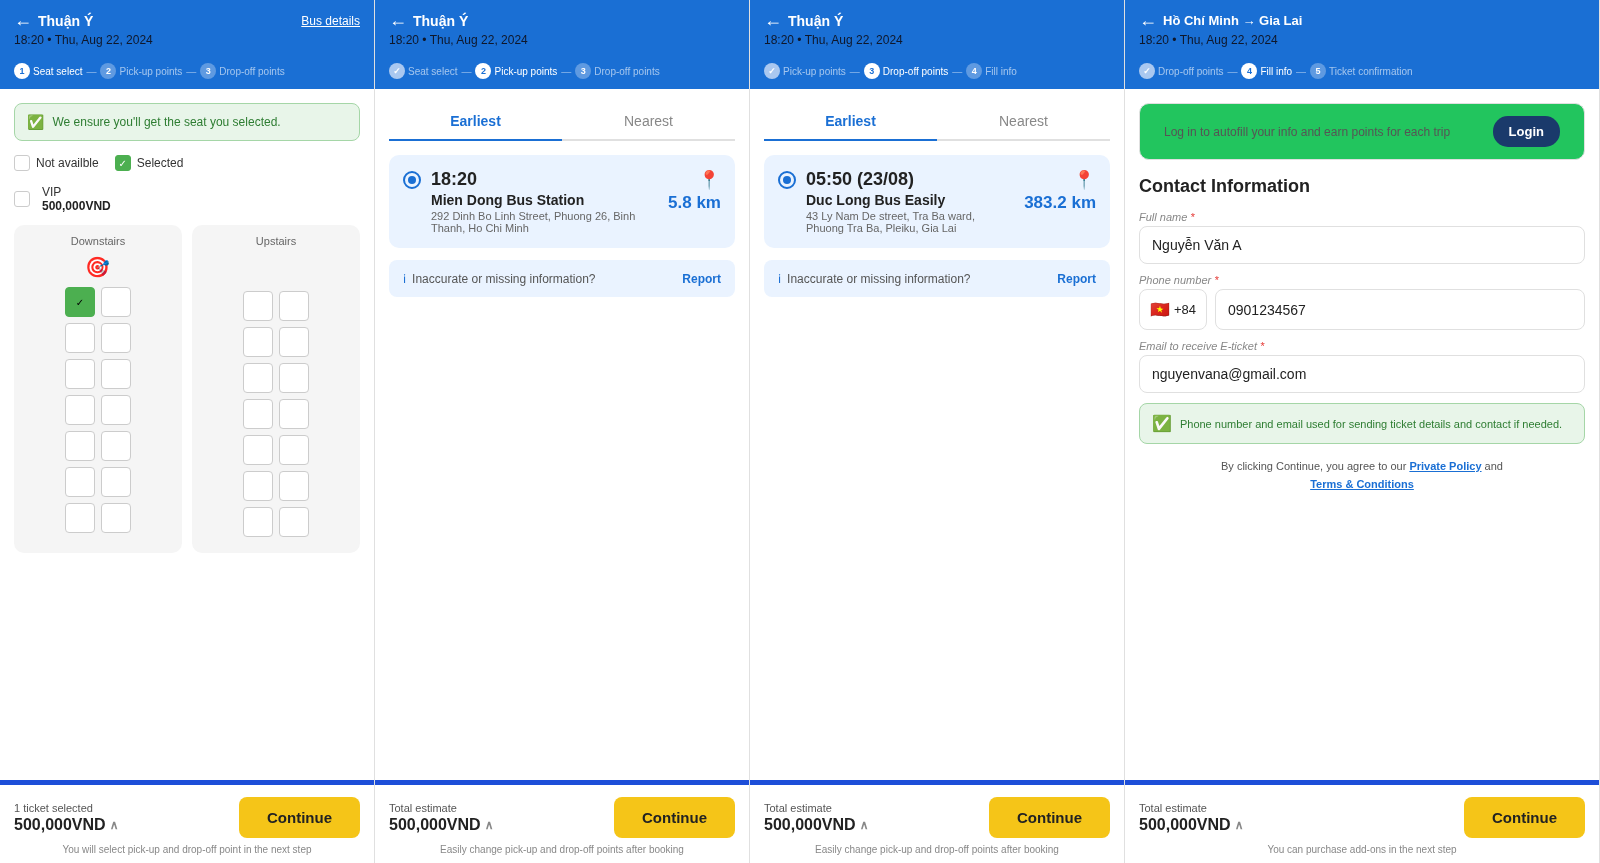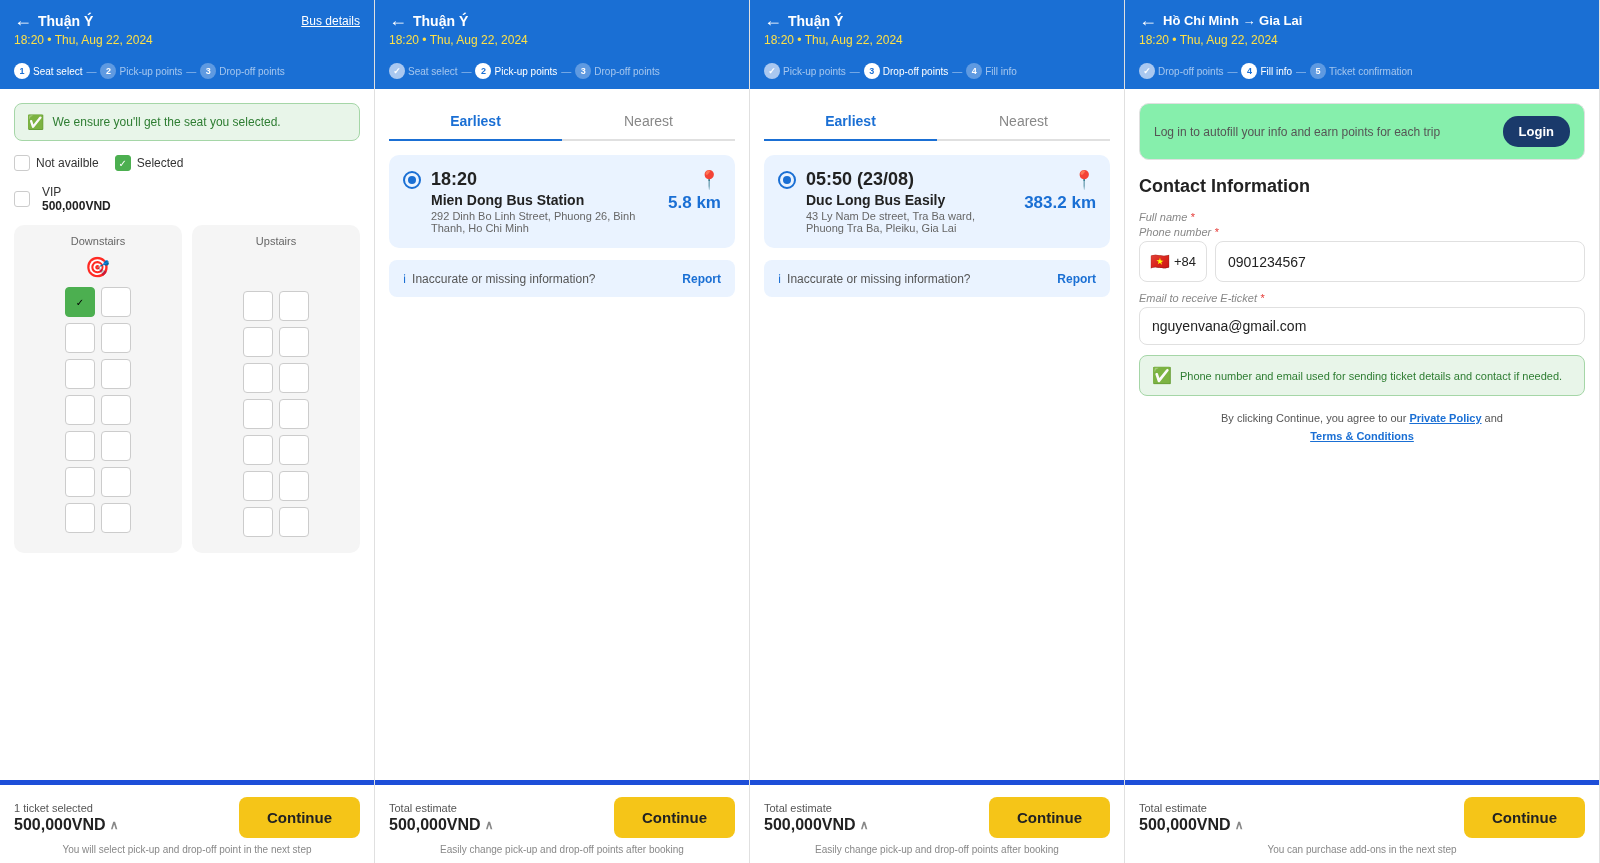--- a/index.html
+++ b/index.html
@@ -32,21 +32,21 @@
       display: flex;
       align-items: center;
       gap: 6px;
       font-size: 14px;
       font-weight: 700;
       color: #fff;
       cursor: pointer;
     }
     .header-back .arrow { font-size: 18px; }
     .header-link { font-size: 12px; color: #fff; text-decoration: underline; cursor: pointer; }
-    .header-subtitle { font-size: 12px; color: #fde047; margin-bottom: 8px; }
+    .header-subtitle { font-size: 12px; color: #0f172a; margin-bottom: 8px; }
     .header-steps {
       display: flex;
       align-items: center;
       gap: 4px;
       padding: 8px 0 10px 0;
       font-size: 10px;
       flex-wrap: nowrap;
       overflow: hidden;
     }
     .step {
@@ -253,24 +253,24 @@
       justify-content: space-between;
       font-size: 12px;
       color: #555;
       margin-bottom: 12px;
     }
     .report-left { display: flex; align-items: center; gap: 6px; }
     .report-link { color: #1a6fd4; font-weight: 600; cursor: pointer; }
 
     
     .login-bar {
-      background: #86efac;
+      background: #22c55e;
       border: 1px solid #e0e0e0;
       border-radius: 10px;
-      padding: 12px 14px;
+      padding: 12px 24px;
       display: flex;
       align-items: center;
       justify-content: space-between;
       margin-bottom: 16px;
       gap: 10px;
     }
     .login-text { font-size: 12px; color: #555; flex: 1; }
     .login-btn {
       background: #1a3a6b;
       color: #fff;
@@ -658,20 +658,21 @@
       <button class="login-btn">Login</button>
     </div>
 
     <div class="section-title">Contact Information</div>
 
     <div>
       <div class="field-label">
         <span>Full name</span>
         <span class="field-required"> *</span>
       </div>
+      <input class="text-input" type="text" value="Nguyễn Văn A" style="">
     </div>
 
     <div>
       <div class="field-label">
         <span>Phone number</span>
         <span class="field-required"> *</span>
       </div>
       <div class="phone-row">
         <div class="phone-country">
           <span class="flag">🇻🇳</span>

